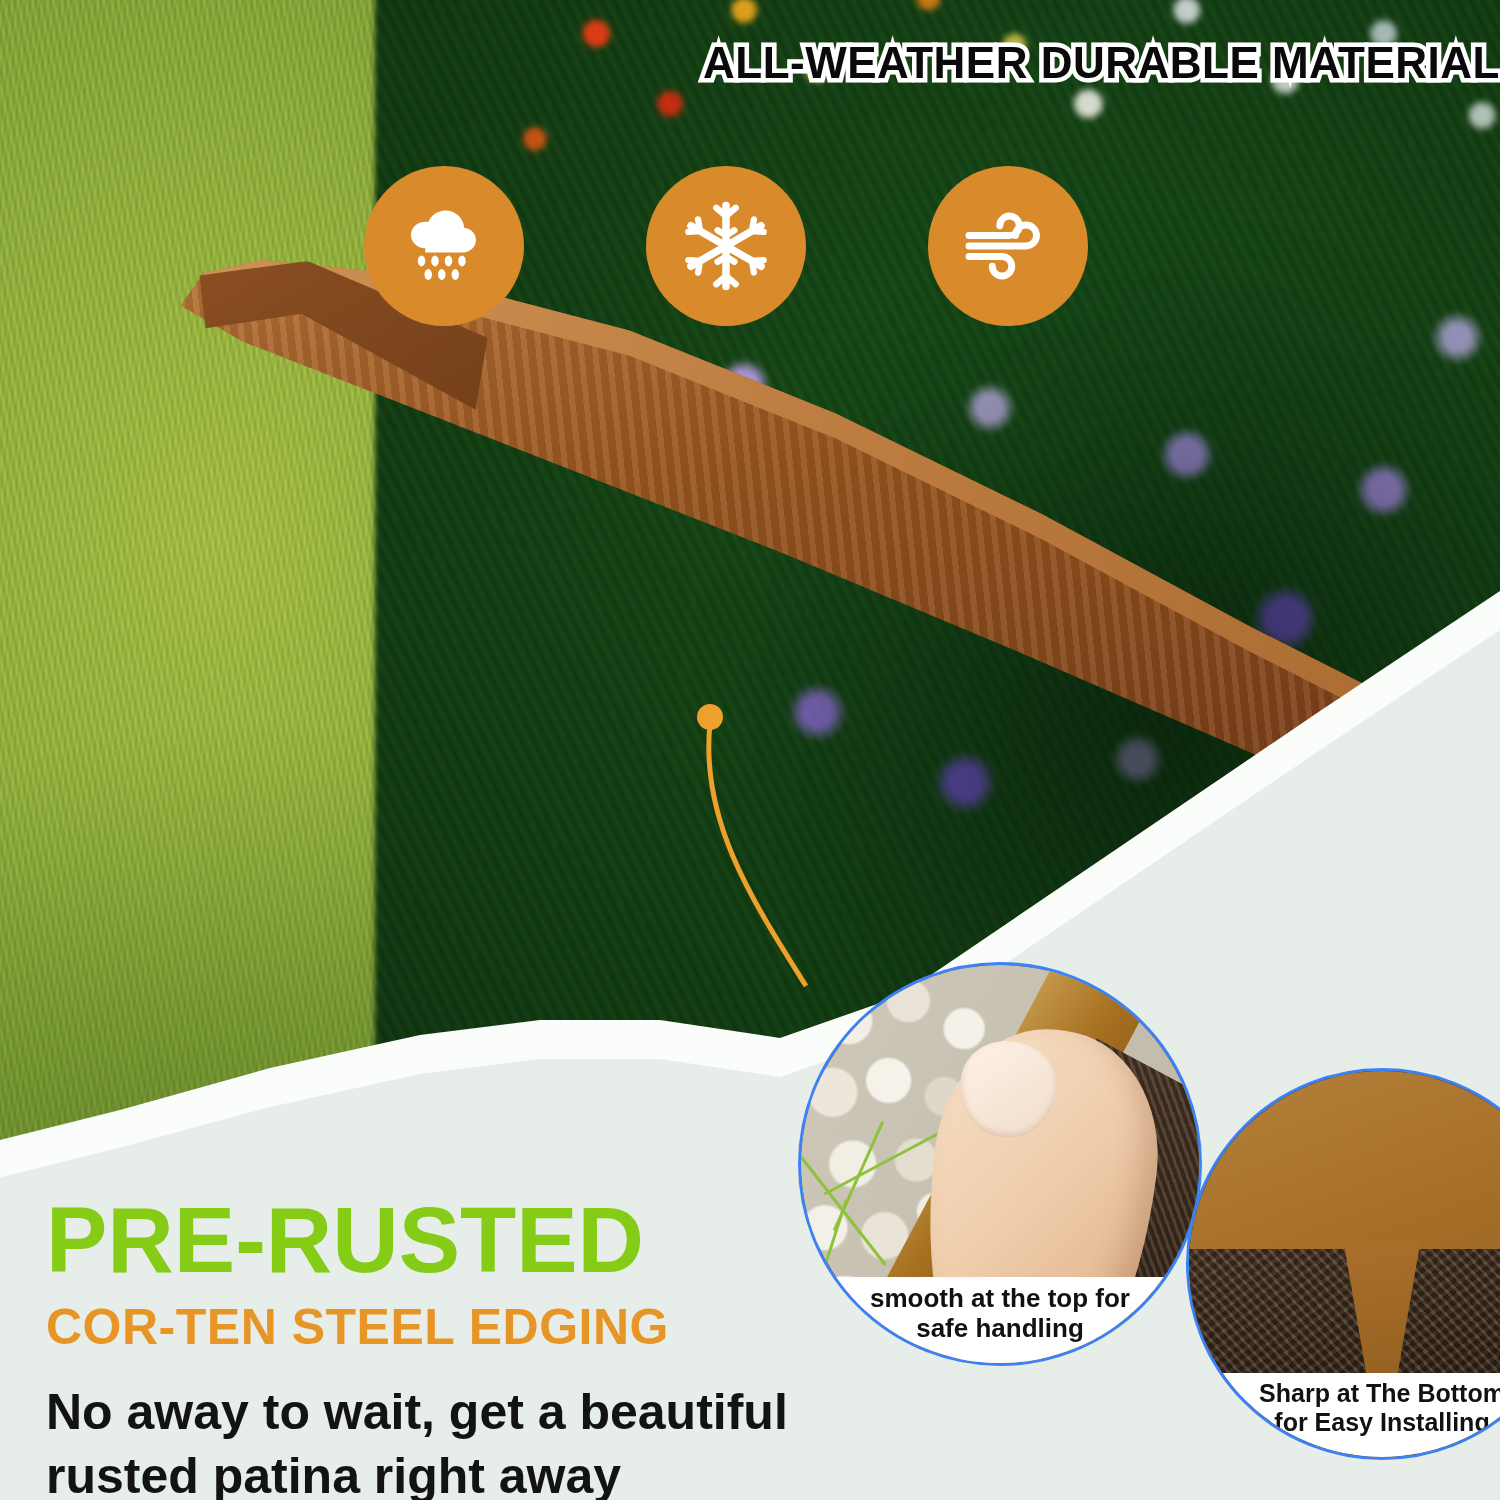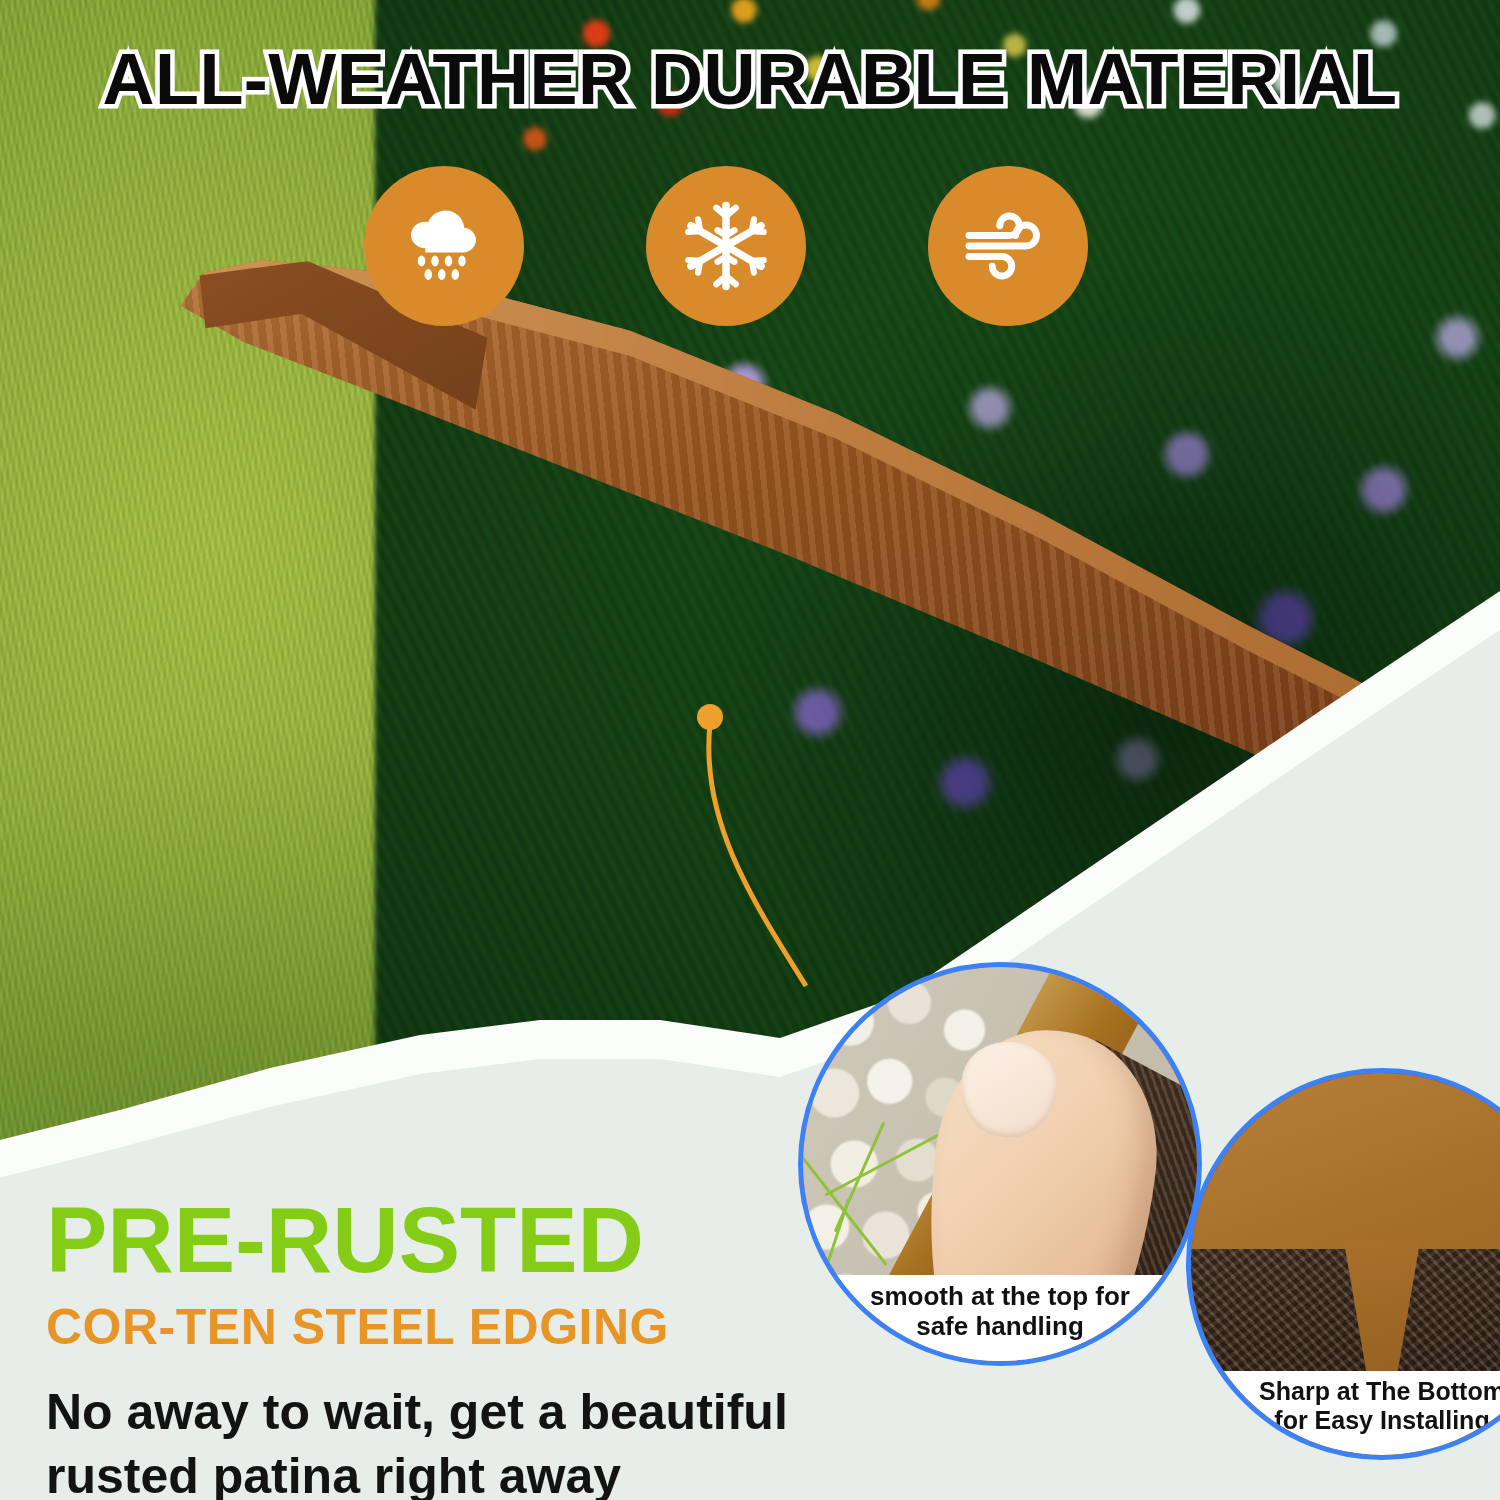--- a/index.html
+++ b/index.html
@@ -106,23 +106,23 @@
     background:#fbfdfb;
     clip-path:polygon(0% 76.0%, 8% 74.0%, 18% 71.2%, 28% 69.0%, 36% 68.0%, 44% 68.0%,
                       52% 69.2%, 60% 66.4%, 74% 56.9%, 88% 47.4%, 100% 39.4%,
                       100% 42.6%, 88% 50.6%, 74% 60.1%, 60% 69.6%, 52% 72.4%,
                       44% 71.2%, 36% 71.2%, 28% 72.2%, 18% 74.4%, 8% 77.1%, 0% 79.1%);
   }
 
   
   .headline{
     position:absolute;top:38px;left:0;width:100%;
-    text-align:center;
+    text-align:right;
     font-family:"Liberation Sans",sans-serif;
-    font-size:72px;font-weight:700;letter-spacing:.5px;
+    font-size:44px;font-weight:700;letter-spacing:.5px;
     color:#0a0a0a;
     transform:scaleX(1.0);
     -webkit-text-stroke:9px #ffffff;
     paint-order:stroke fill;
     text-shadow:0 0 2px #fff;
     white-space:nowrap;
   }
 
   
   .badges{
@@ -135,23 +135,23 @@
     display:flex;align-items:center;justify-content:center;
   }
   .badge svg{width:96px;height:96px;display:block;}
 
   
   .connector{position:absolute;left:0;top:0;width:1500px;height:1500px;pointer-events:none;}
 
   
   .callout{
     position:absolute;border-radius:50%;
-    border:5px solid #3b82f6;
+    border:3px solid #3b82f6;
     overflow:hidden;
-    background:#be185d;
+    background:#0f172a;
     box-sizing:border-box;
   }
   .callout .shot{position:absolute;left:0;top:0;width:100%;height:100%;}
   .callout .cap{
     position:absolute;left:0;right:0;bottom:0;
     background:#fff;
     text-align:center;
     font-weight:700;color:#111;
     line-height:1.16;
     padding:6px 10px 10px;

